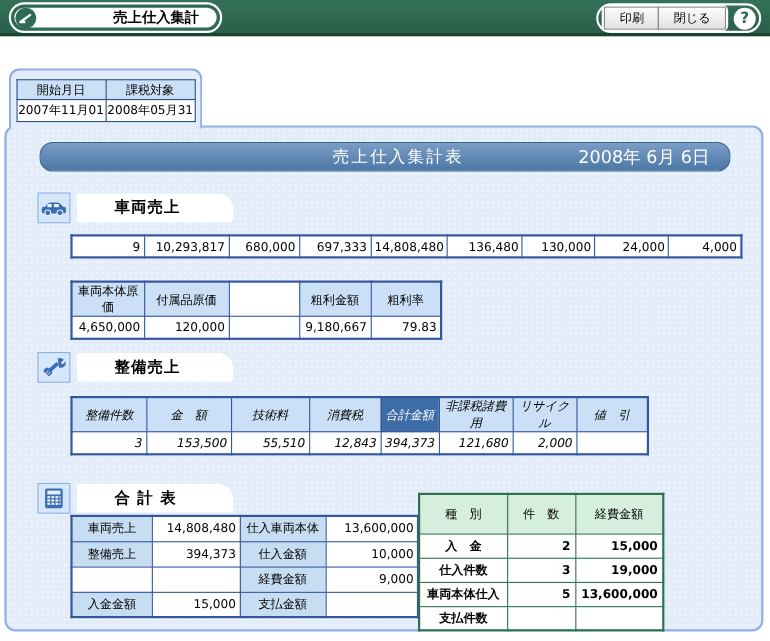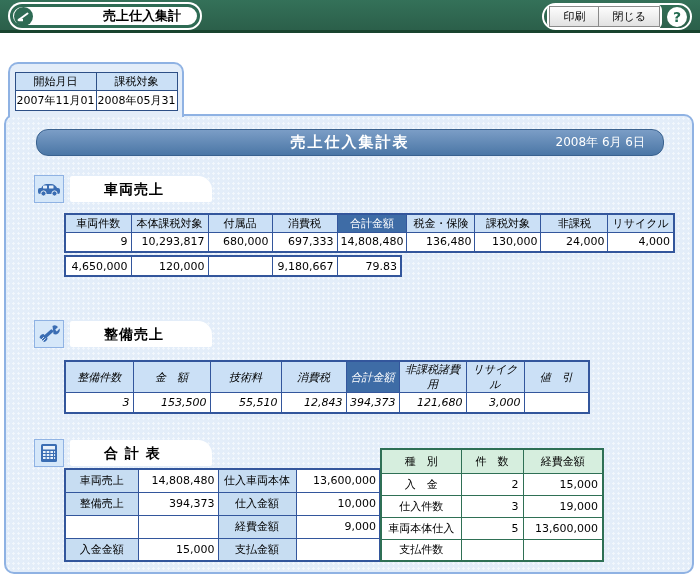--- a/index.html
+++ b/index.html
@@ -35,44 +35,44 @@
 
   
   .panel { position:absolute; left:4px; top:114px; width:690px; height:460px;
     background-color:#e3edf9;
     background-image:radial-gradient(rgba(255,255,255,0.55) 1px, rgba(0,0,0,0) 1.1px);
     background-size:5px 5px;
     border:2px solid #8fb2e3; border-radius:10px; z-index:1; }
 
   .report-bar { position:absolute; left:30px; top:13px; width:628px; height:27px;
     background:linear-gradient(#7b9dc6,#4b77a6); border:1px solid #3a628f; border-radius:12px; }
-  .report-title { position:absolute; left:0; width:100%; text-align:center; line-height:25px;
-    color:#fff; font-size:15px; font-weight:bold; letter-spacing:2px; }
-  .report-date { position:absolute; right:18px; line-height:25px; color:#fff; font-size:12px; }
+  .report-title { position:absolute; left:12px; width:100%; text-align:center; line-height:25px;
+    color:#fff; font-size:15px; font-weight:normal; letter-spacing:2px; }
+  .report-date { position:absolute; right:18px; line-height:25px; color:#fff; font-size:16px; }
 
   .icon-box { position:absolute; width:30px; height:28px; background:#d5e7f9;
     border:1px solid #8fb2e3; display:flex; align-items:center; justify-content:center; }
   .section-label { position:absolute; width:142px; height:26px; background:#fff;
     border-radius:2px 14px 2px 2px; font-size:14px; font-weight:bold; line-height:26px;
     padding-left:34px; letter-spacing:1px; }
 
   table.rpt { position:absolute; border-collapse:collapse; border:2px solid #33569c; background:#fff; }
   .rpt th, .rpt td { border:1px solid #33569c; font-size:11px; font-weight:normal; padding:0 3px; }
   .rpt th { background:#cbe0f6; height:18px; text-align:center; }
   .rpt td { background:#fff; height:20px; text-align:right; }
   .rpt th.dark { background:#3e6ca6; color:#fff; }
 
   #table-totals-left td { height:23px; }
   td.lbl { background:#c7ddf2; text-align:center; }
   td.blankcell { background:#fff; }
 
   table.grn { position:absolute; border-collapse:collapse; border:2px solid #2f7055; background:#fff; }
-  .grn th { background:#d6eede; border:1px solid #2f7055; height:24px; font-weight:normal; font-size:11px; }
+  .grn th { background:#d6eede; border:1px solid #2f7055; height:36px; font-weight:normal; font-size:11px; }
   .grn td { background:#fff; border:1px solid #2f7055; height:22px; font-size:11px;
-    text-align:right; padding:0 4px; }
+    text-align:right; padding:0 4px;font-weight:bold; }
   .grn td.type { text-align:center; }
 
   
   #icon-vehicle { left:28px; top:59px; }   #label-vehicle { left:64px; top:60px; }
   #table-vehicle-a { left:58px; top:97px; } #table-vehicle-b { left:58px; top:139px; }
   #icon-service { left:28px; top:204px; }  #label-service { left:64px; top:205px; }
   #table-service { left:58px; top:244px;font-style:italic; }
   #icon-totals { left:28px; top:323px; }   #label-totals { left:64px; top:324px; }
   #table-totals-left { left:58px; top:352px; }
   #table-totals-right { left:374px; top:332px; }
@@ -139,31 +139,20 @@
         <col style="width:77px">
         <col style="width:64px">
         <col style="width:65px">
         <col style="width:64px">
         <col style="width:68px">
         <col style="width:66px">
         <col style="width:67px">
         <col style="width:66px">
       </colgroup>
     <tbody>
-        <tr>
-      <th>車両件数</th>
-      <th>本体課税対象</th>
-      <th>付属品</th>
-      <th>消費税</th>
-      <th class="dark">合計金額</th>
-      <th>税金・保険</th>
-      <th>課税対象</th>
-      <th>非課税</th>
-      <th>リサイクル</th>
-    </tr>
     <tr>
       <td>9</td>
       <td>10,293,817</td>
       <td>680,000</td>
       <td>697,333</td>
       <td>14,808,480</td>
       <td>136,480</td>
       <td>130,000</td>
       <td>24,000</td>
       <td>4,000</td>
@@ -173,20 +162,27 @@
 
   <table class="rpt" id="table-vehicle-b">
     <colgroup>
         <col style="width:66px">
         <col style="width:77px">
         <col style="width:64px">
         <col style="width:65px">
         <col style="width:64px">
       </colgroup>
     <tbody>
+        <tr>
+      <th>車両本体原価</th>
+      <th>付属品原価</th>
+      <th style="background:#fff"></th>
+      <th>粗利金額</th>
+      <th>粗利率</th>
+    </tr>
     <tr>
       <td>4,650,000</td>
       <td>120,000</td>
       <td></td>
       <td>9,180,667</td>
       <td>79.83</td>
     </tr>
   </tbody>
     </table>
 
@@ -222,21 +218,21 @@
       <th>リサイクル</th>
       <th>値　引</th>
     </tr>
     <tr>
       <td>3</td>
       <td>153,500</td>
       <td>55,510</td>
       <td>12,843</td>
       <td>394,373</td>
       <td>121,680</td>
-      <td>3,000</td>
+      <td>2,000</td>
       <td></td>
     </tr>
   </tbody>
     </table>
 
   <div class="icon-box" id="icon-totals">
     <svg width="18" height="20" viewBox="0 0 18 20">
       <rect x="1" y="1" width="16" height="18" rx="1.5" fill="#3a6db3"></rect>
       <rect x="3" y="3" width="12" height="3.5" fill="#e8f1fa"></rect>
       <g fill="#e8f1fa">

